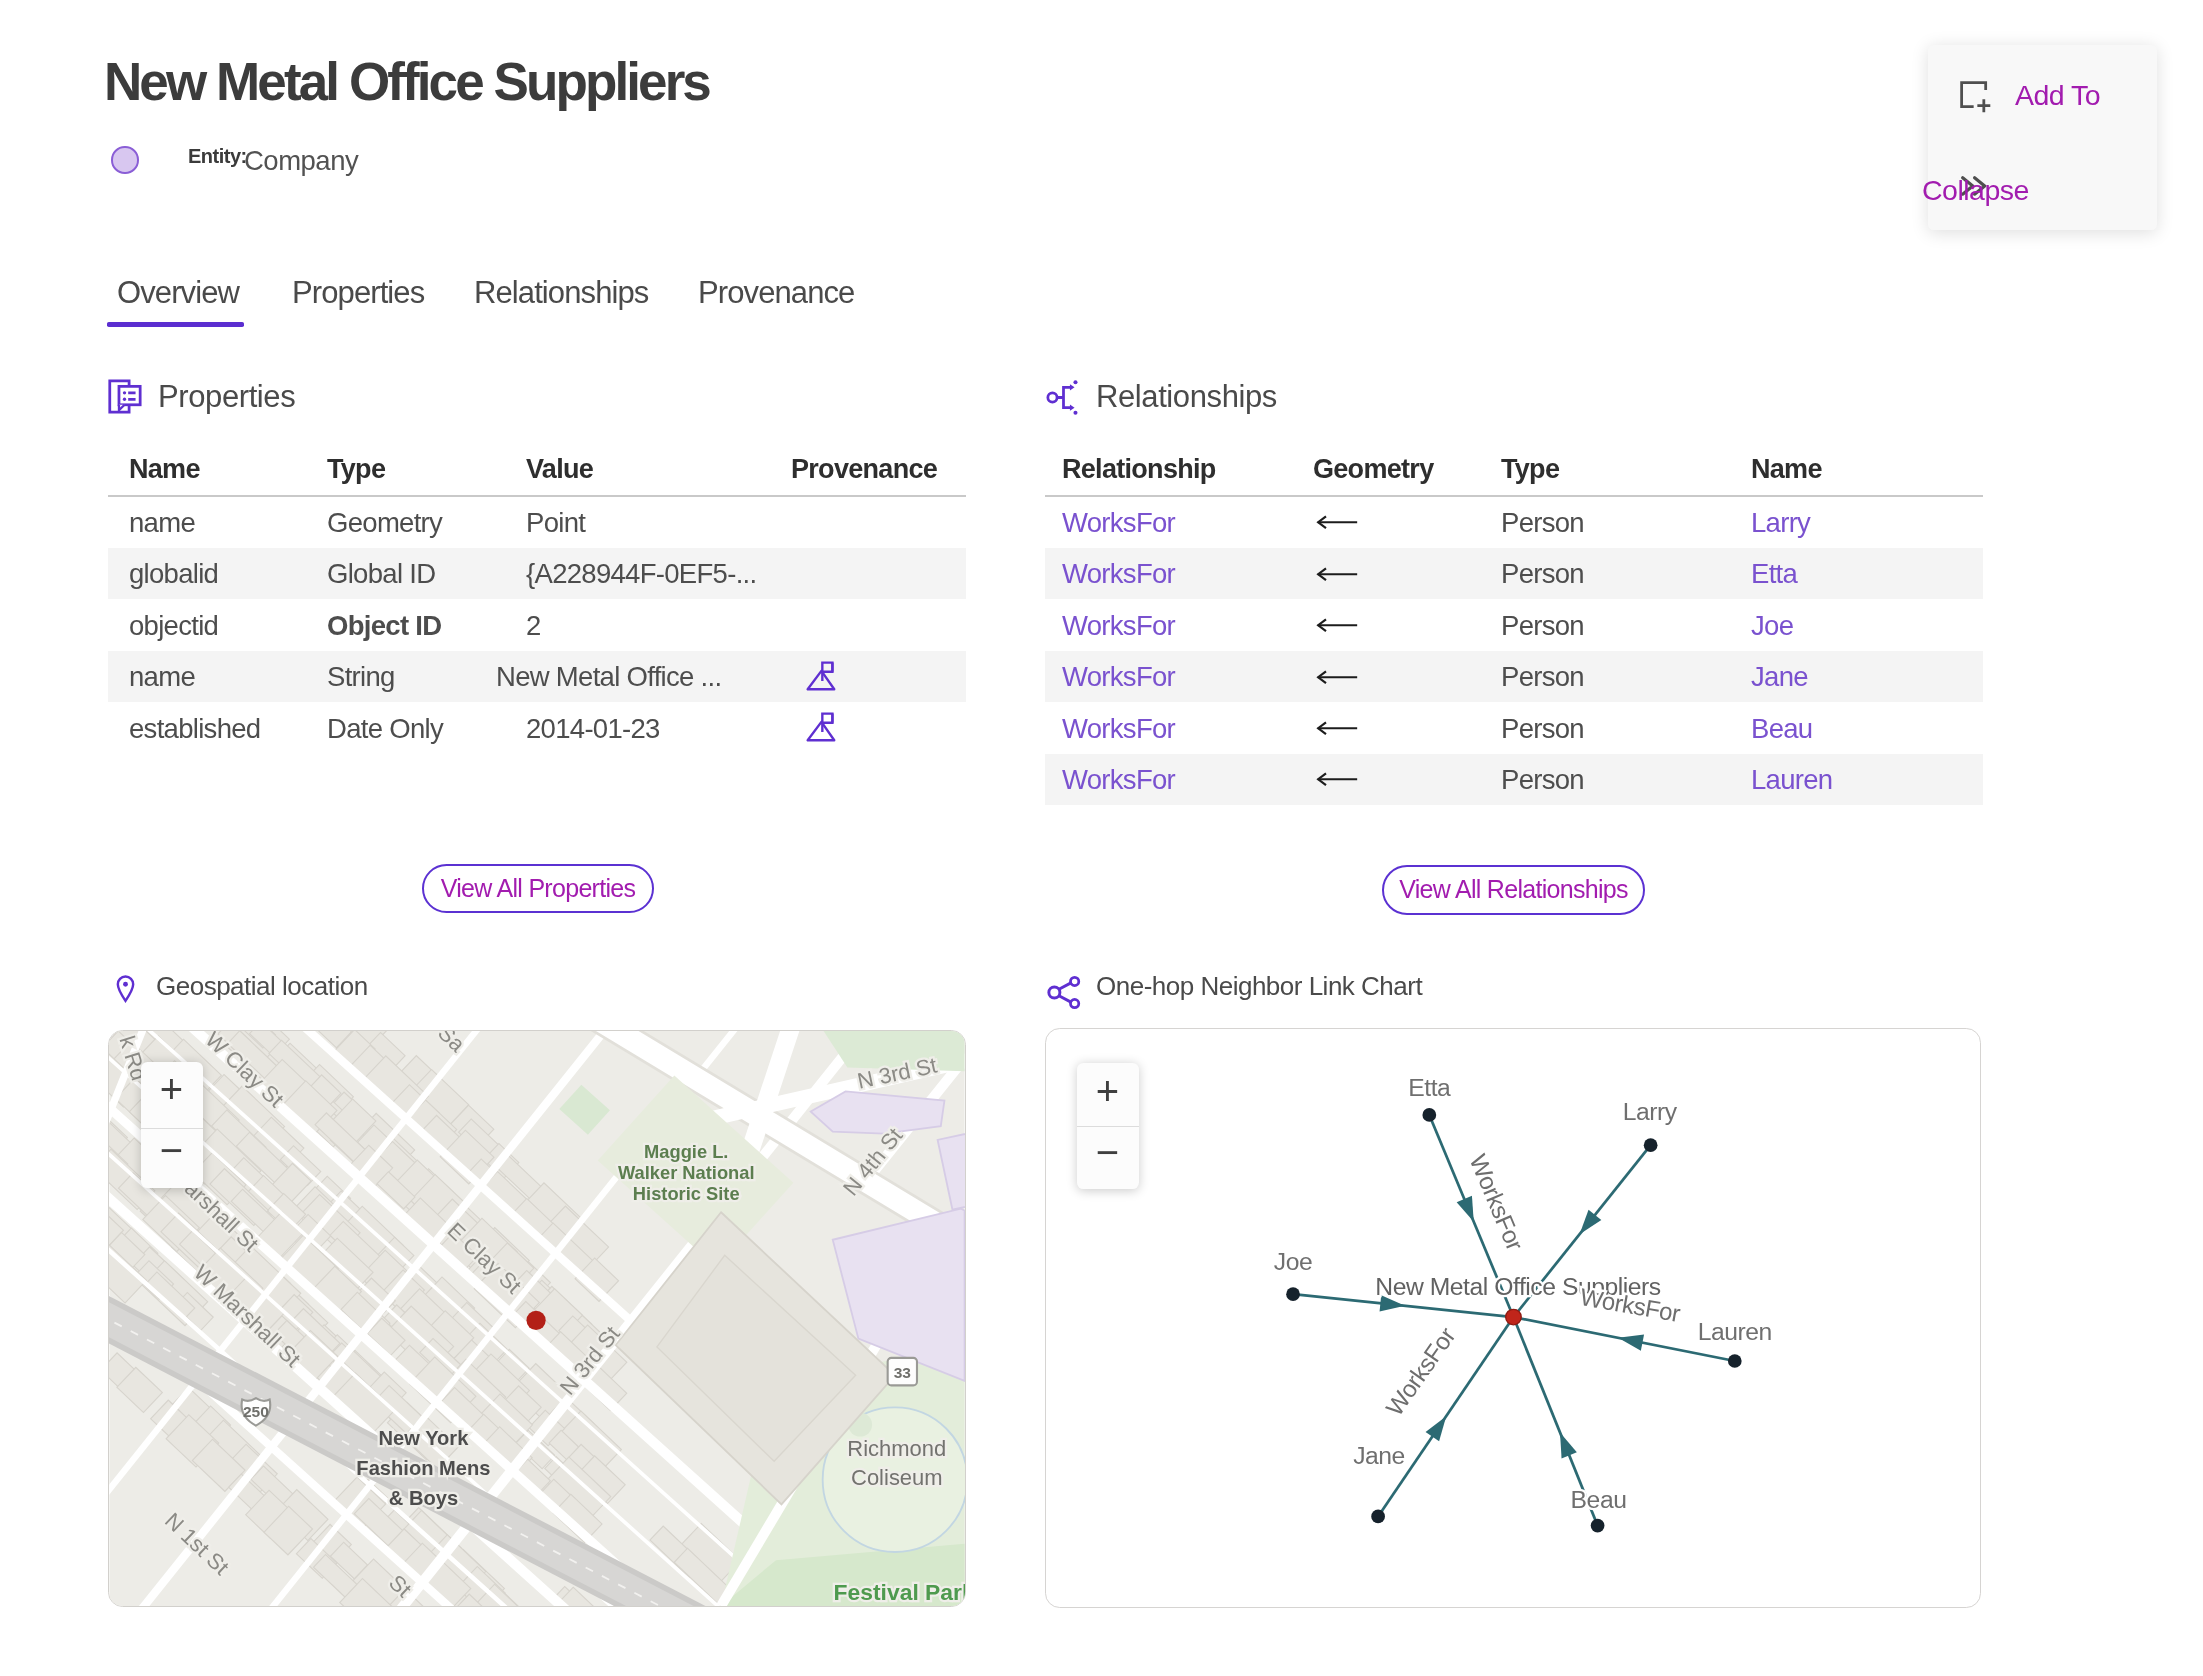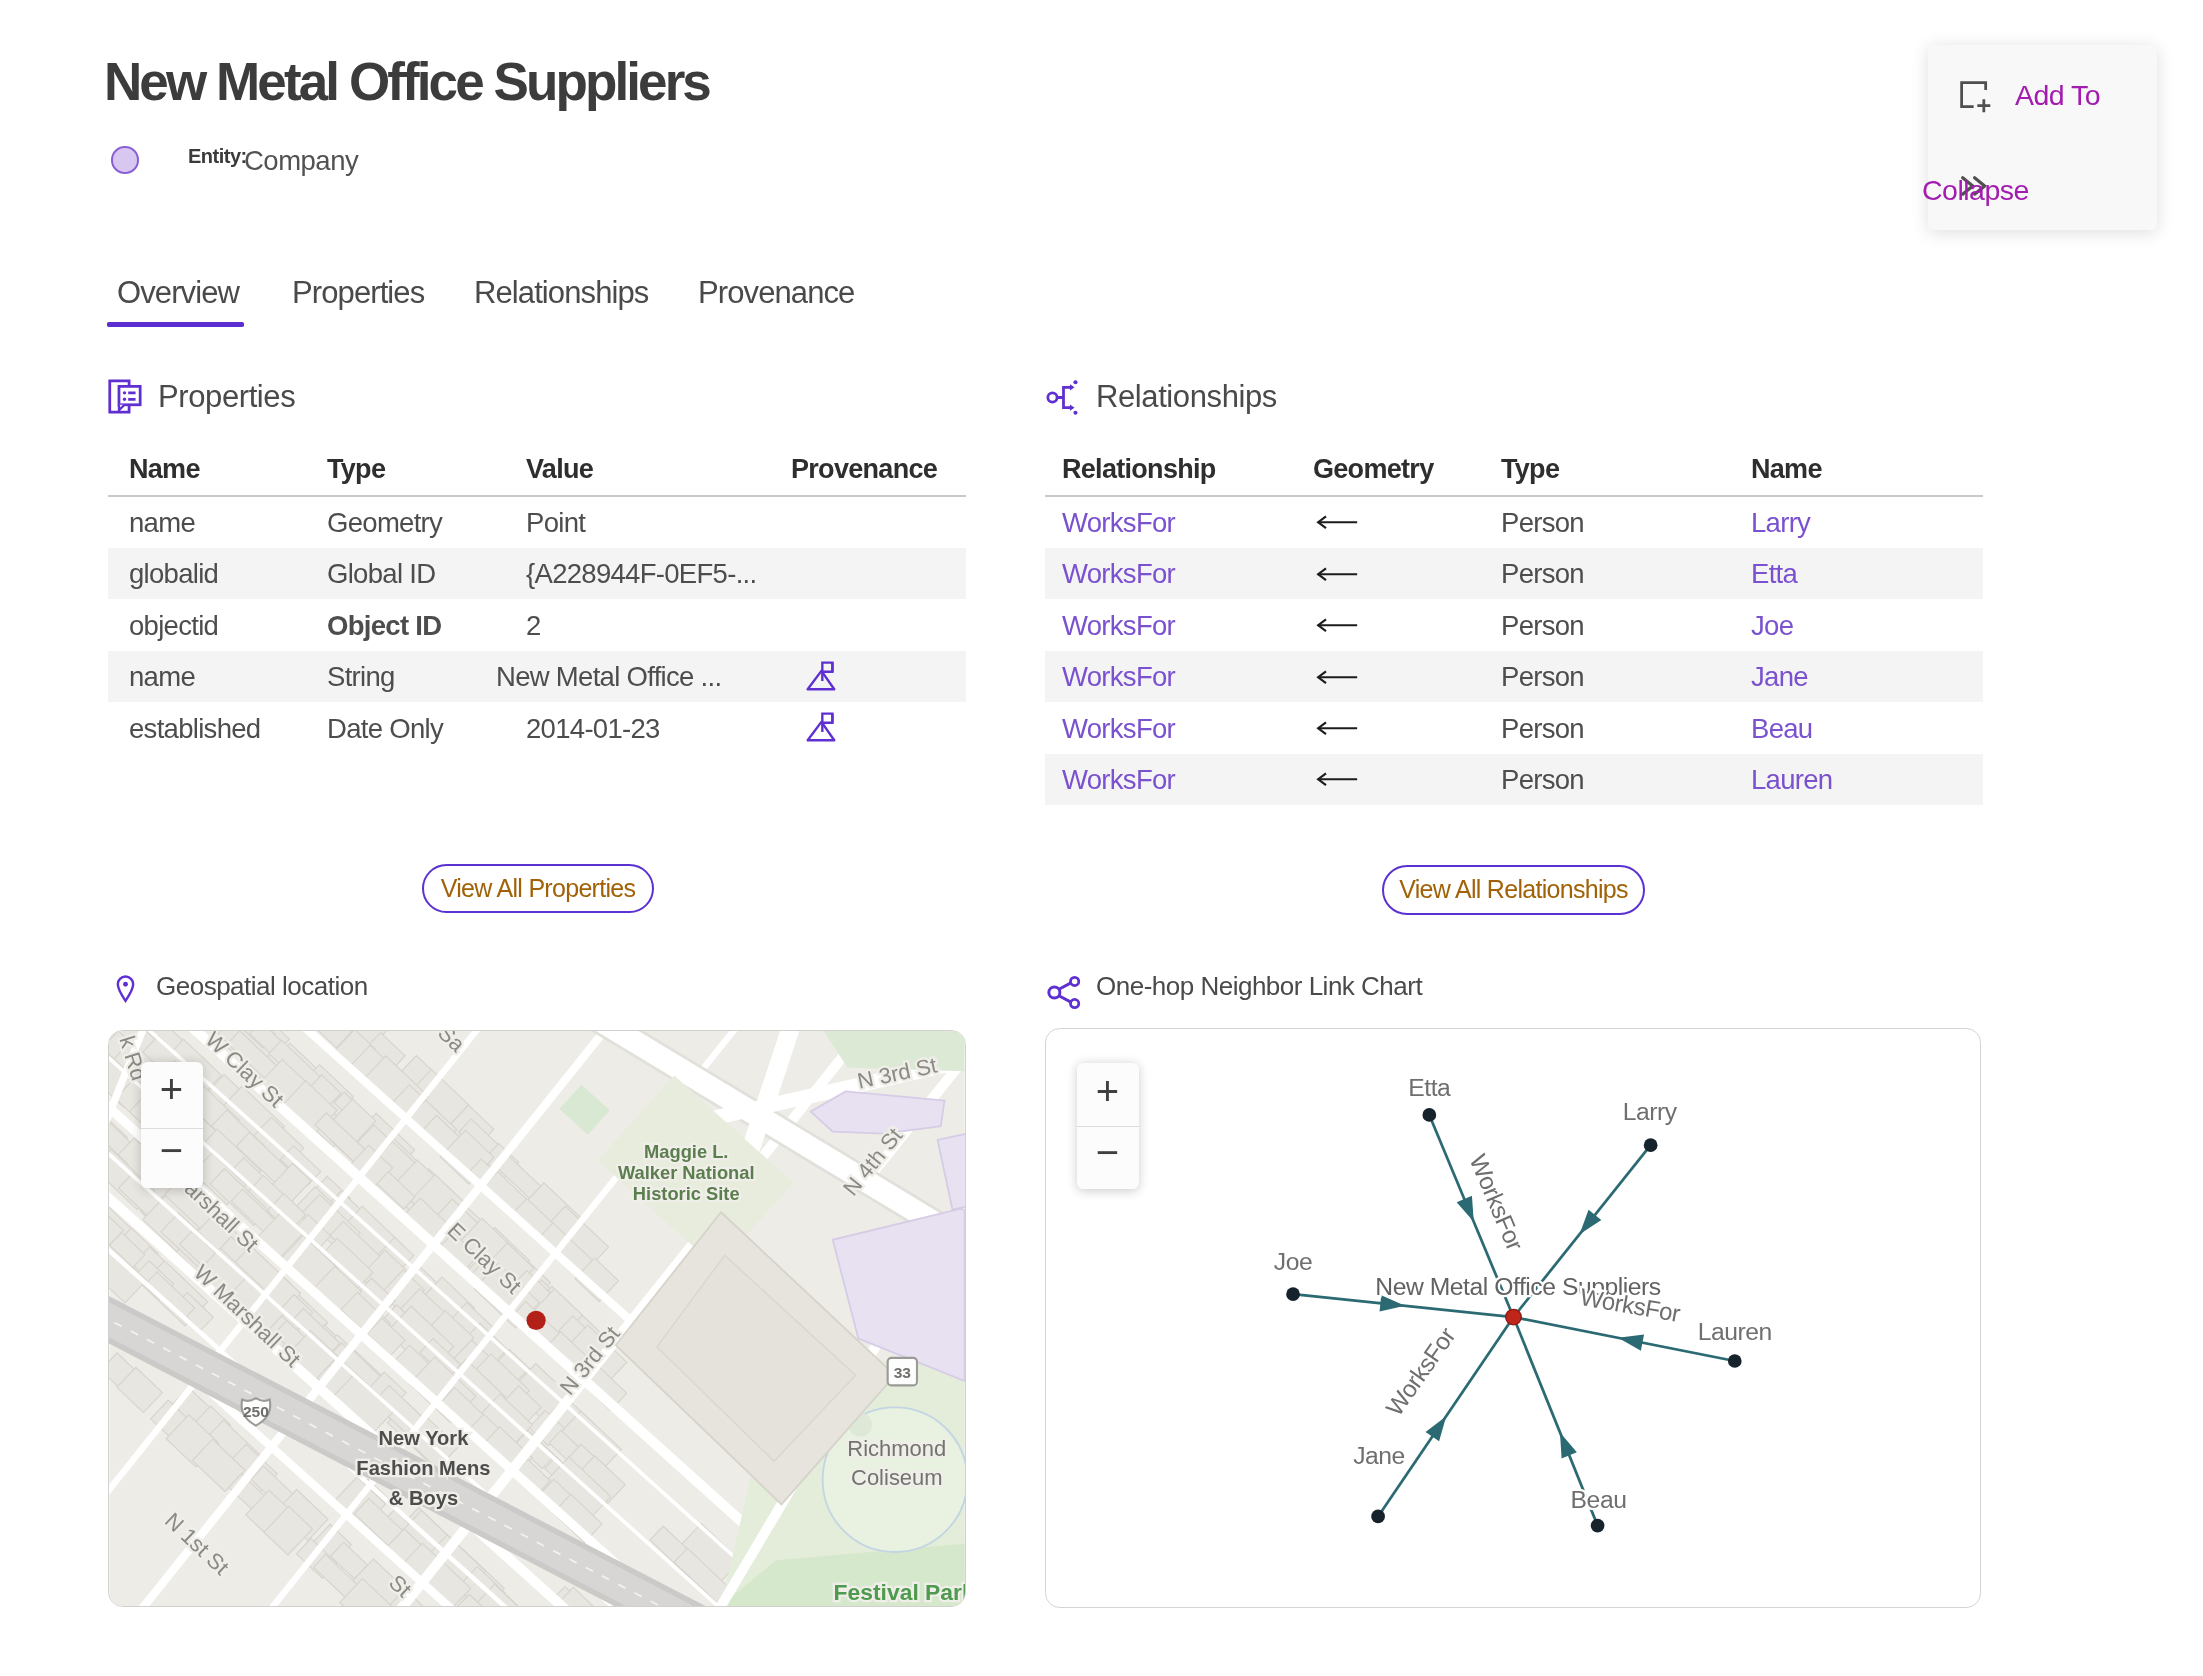--- a/index.html
+++ b/index.html
@@ -14,21 +14,21 @@
 .addcard{left:1928px;top:45px;width:229px;height:185px;background:#f8f8f8;border-radius:5.5px;
   box-shadow:0 2.8px 16.5px rgba(0,0,0,0.13);}
 .addtxt{font-size:28.5px;color:#a21caf;letter-spacing:-0.5px;}
 .sechead{font-size:31px;color:#4a4a4a;letter-spacing:-0.4px;white-space:nowrap;}
 .th{font-size:27px;font-weight:bold;color:#2e2e2e;letter-spacing:-0.7px;white-space:nowrap;}
 .td{font-size:27.5px;color:#4d4d4d;letter-spacing:-0.7px;white-space:nowrap;}
 .tlink{color:#7a52cf;}
 .rowbg{background:#f4f4f4;}
 .divline{height:1.8px;background:#c9c9c9;}
 .pill{box-sizing:border-box;border:2.8px solid #5b31d2;border-radius:26px;
-  text-align:center;color:#a16207;font-size:25px;letter-spacing:-0.7px;}
+  text-align:center;color:#a21caf;font-size:25px;letter-spacing:-0.7px;}
 .zoombox{width:62px;height:126px;background:#fcfcfc;border-radius:6.4px;
   box-shadow:0 1.8px 11px rgba(0,0,0,0.20);}
 .zplus{position:absolute;left:0;width:61px;text-align:center;color:#3f3f3f;}
 .sechead2{font-size:26px;color:#4a4a4a;letter-spacing:-0.5px;white-space:nowrap;}
 .mapbox{left:108px;top:1030px;width:858px;height:577px;border:1.8px solid #d2d0cc;border-radius:14.7px;
   overflow:hidden;box-sizing:border-box;}
 .chartbox{left:1045px;top:1028px;width:936px;height:580px;border:1.8px solid #d6d4d2;border-radius:14.7px;
   overflow:hidden;box-sizing:border-box;background:#fff;}
 </style></head><body>
 <div class="abs title">New Metal Office Suppliers</div>

